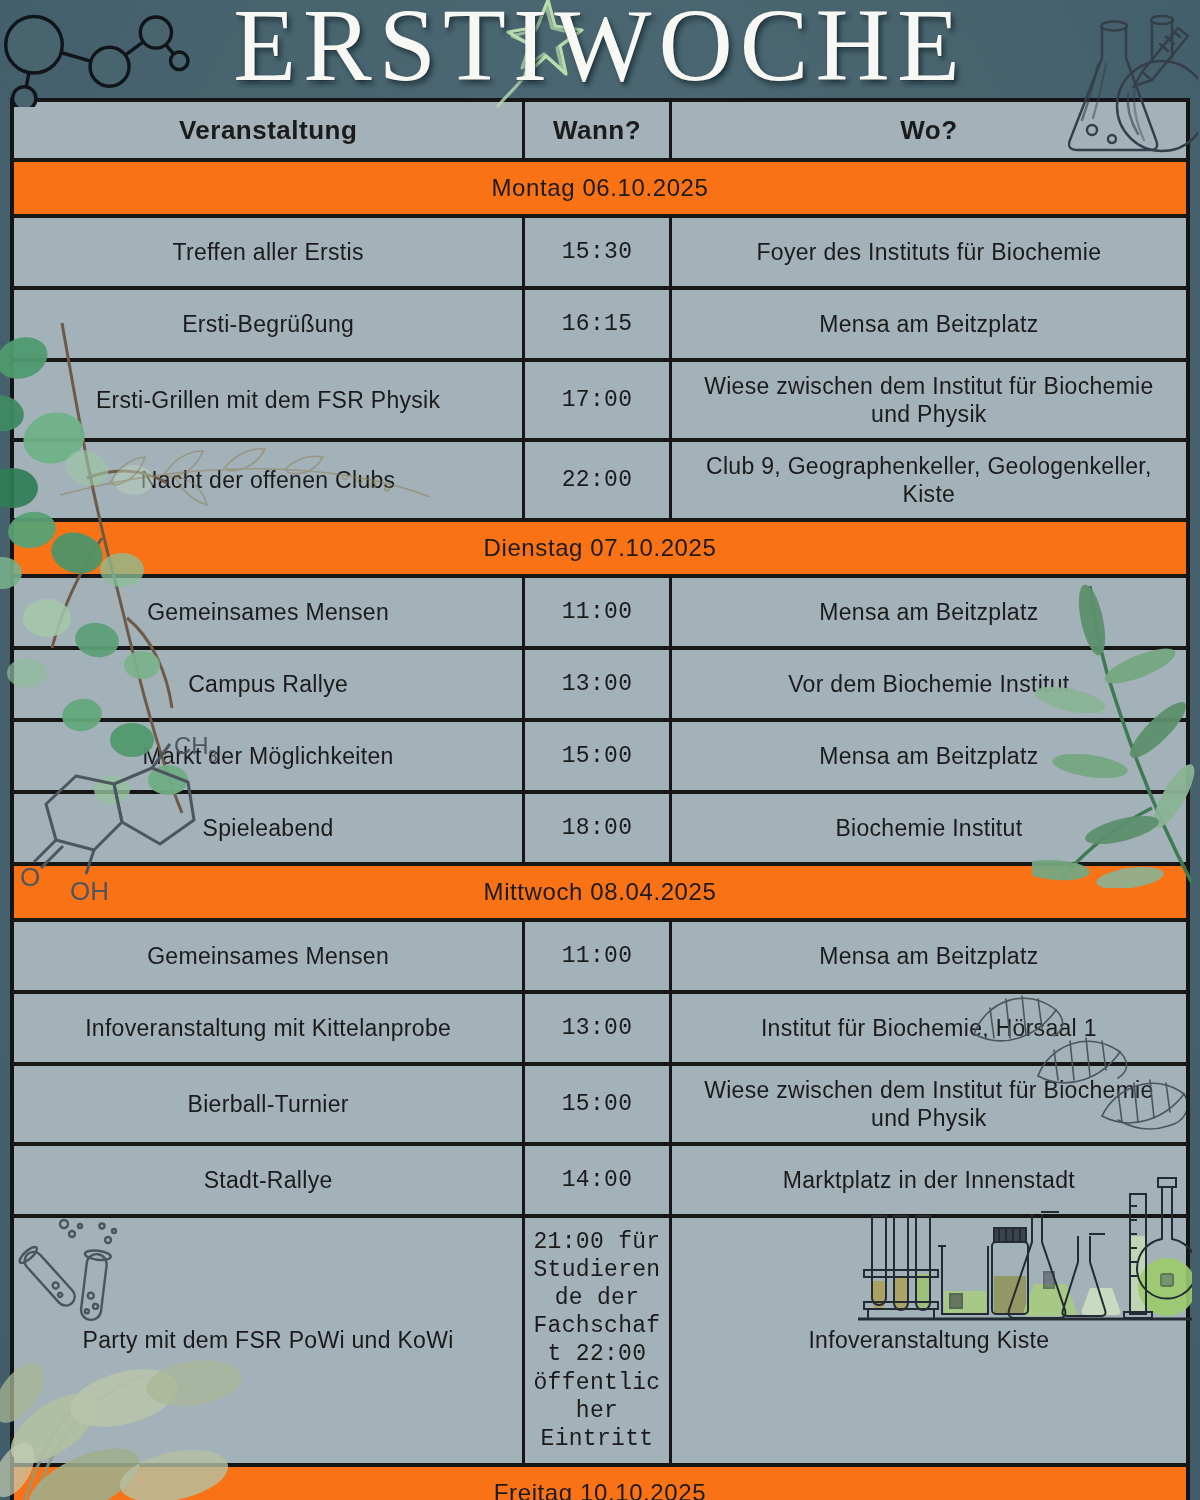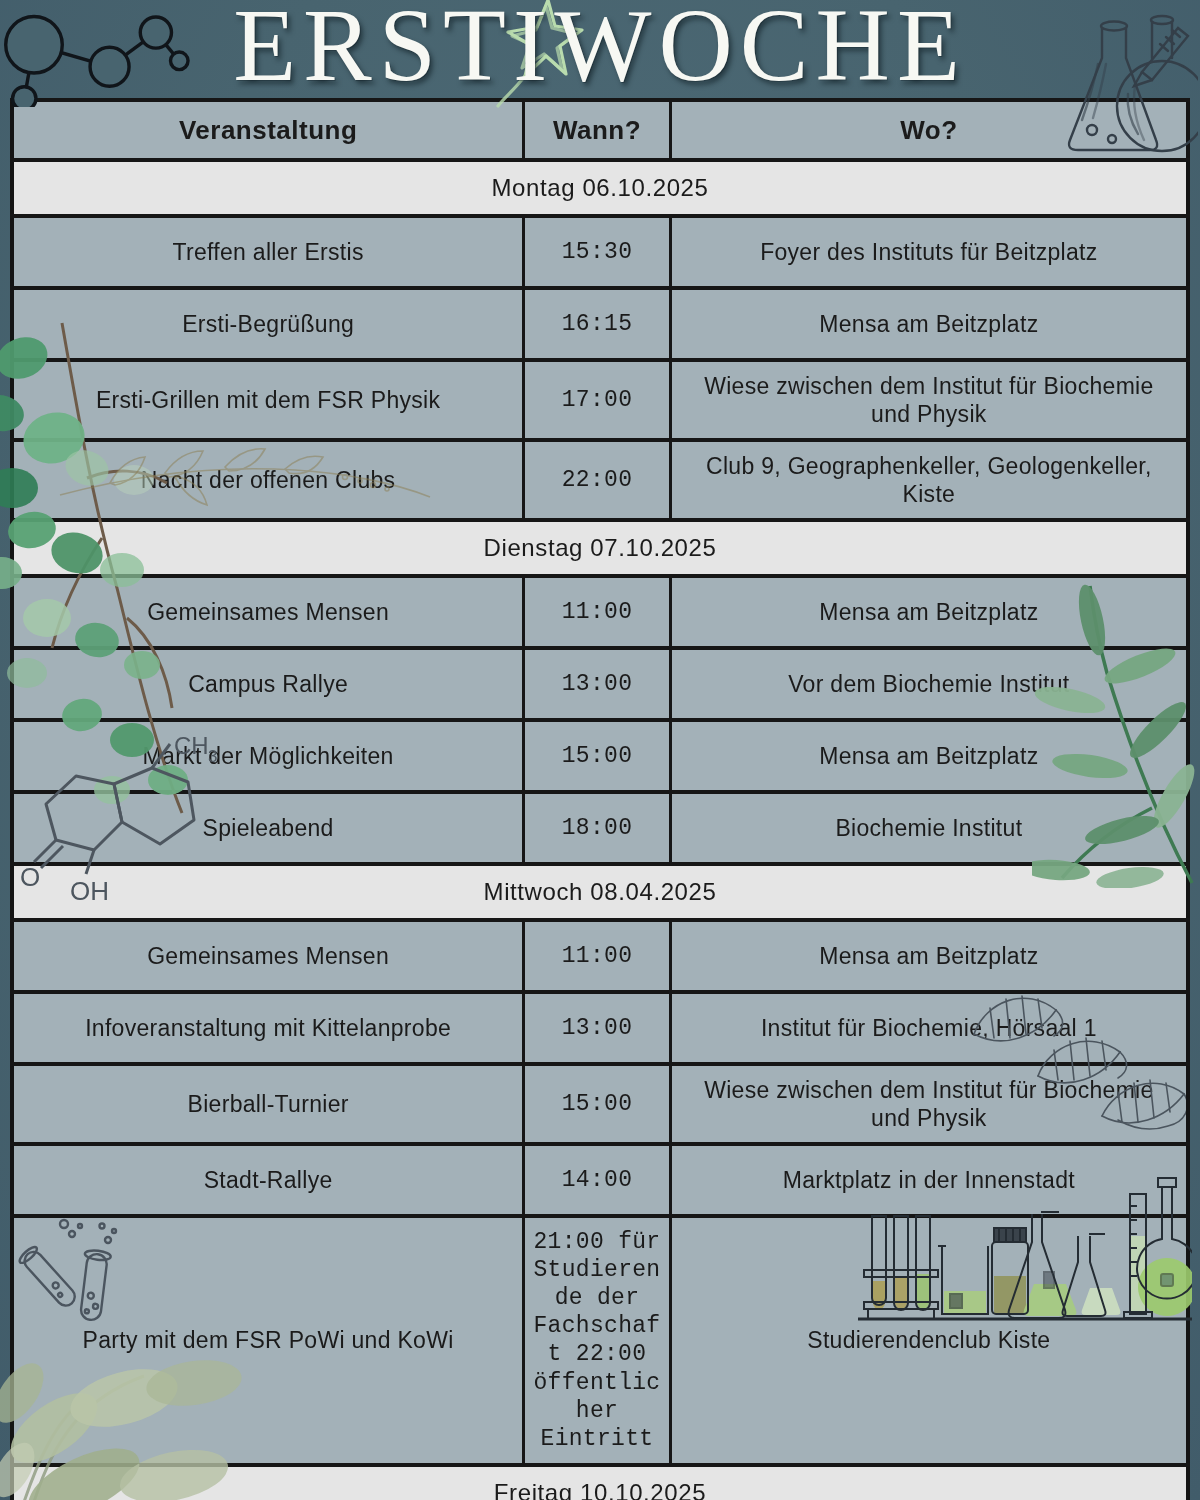--- a/index.html
+++ b/index.html
@@ -21,21 +21,21 @@
     position:absolute;left:10px;top:98px;width:1180px;z-index:2;
     border-collapse:collapse;table-layout:fixed;background:#a3b1b8;
     border:4px solid #141414;
   }
   .schedule th,.schedule td{
     border:3px solid #161616;border-top-width:4px;border-bottom-width:4px;
     text-align:center;vertical-align:middle;color:#1b1b1b;
     overflow-wrap:break-word;
   }
   .schedule th{height:48px;font-size:26px;font-weight:700;letter-spacing:.5px;padding:4px 8px;}
-  td.day-cell{height:44px;font-size:24px;font-weight:400;letter-spacing:.6px;padding:4px 10px;background:#e5e5e5;}
+  td.day-cell{height:44px;font-size:24px;font-weight:400;letter-spacing:.6px;padding:4px 10px;background:#f97316;}
   tr.event-row td{height:48px;font-size:23px;line-height:1.22;letter-spacing:.3px;padding:10px 12px;text-align:center;}
   tr.event-row td.c-time{padding:10px 4px;font-family:Liberation Mono, monospace;}
   
   .deco{position:absolute;z-index:3;pointer-events:none;}
   .deco.under-title{z-index:1;}
   .deco.overlay{z-index:4;}
 </style>
 </head>
 <body>
 
@@ -63,21 +63,21 @@
       </tr>
     </thead>
     <tbody>
     <tr class="day-row">
       <td class="day-cell" colspan="3">Montag 06.10.2025</td>
     </tr>
 
     <tr class="event-row">
       <td class="c-name">Treffen aller Erstis</td>
       <td class="c-time">15:30</td>
-      <td class="c-loc">Foyer des Instituts für Beitzplatz</td>
+      <td class="c-loc">Foyer des Instituts für Biochemie</td>
     </tr>
 
     <tr class="event-row">
       <td class="c-name">Ersti-Begrüßung</td>
       <td class="c-time">16:15</td>
       <td class="c-loc">Mensa am Beitzplatz</td>
     </tr>
 
     <tr class="event-row">
       <td class="c-name">Ersti-Grillen mit dem FSR Physik</td>
@@ -144,21 +144,21 @@
 
     <tr class="event-row">
       <td class="c-name">Stadt-Rallye</td>
       <td class="c-time">14:00</td>
       <td class="c-loc">Marktplatz in der Innenstadt</td>
     </tr>
 
     <tr class="event-row">
       <td class="c-name">Party mit dem FSR PoWi und KoWi</td>
       <td class="c-time">21:00 für Studierende der Fachschaft 22:00 öffentlicher Eintritt</td>
-      <td class="c-loc">Studierendenclub Kiste</td>
+      <td class="c-loc">Infoveranstaltung Kiste</td>
     </tr>
 
     <tr class="day-row">
       <td class="day-cell" colspan="3">Freitag 10.10.2025</td>
     </tr>
 
   </tbody>
   </table>
 
   <div class="title-band">

